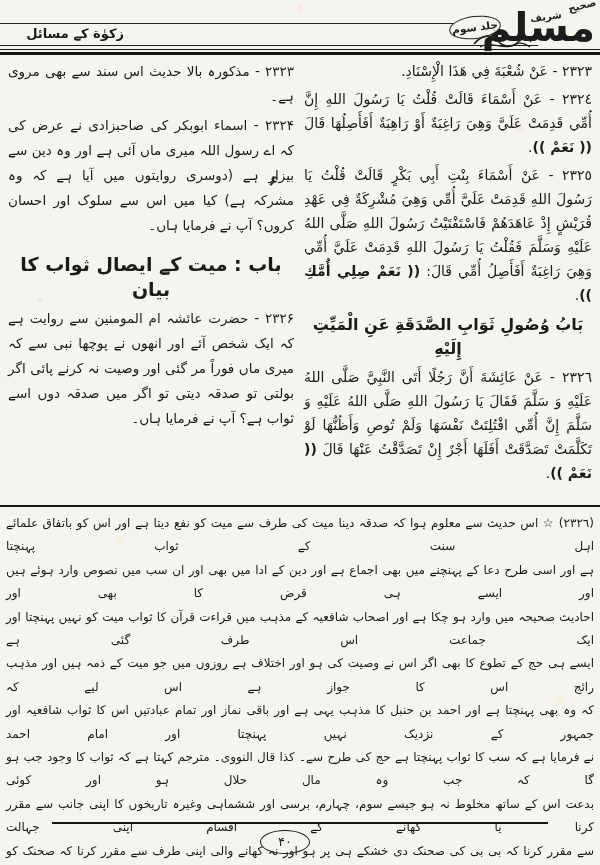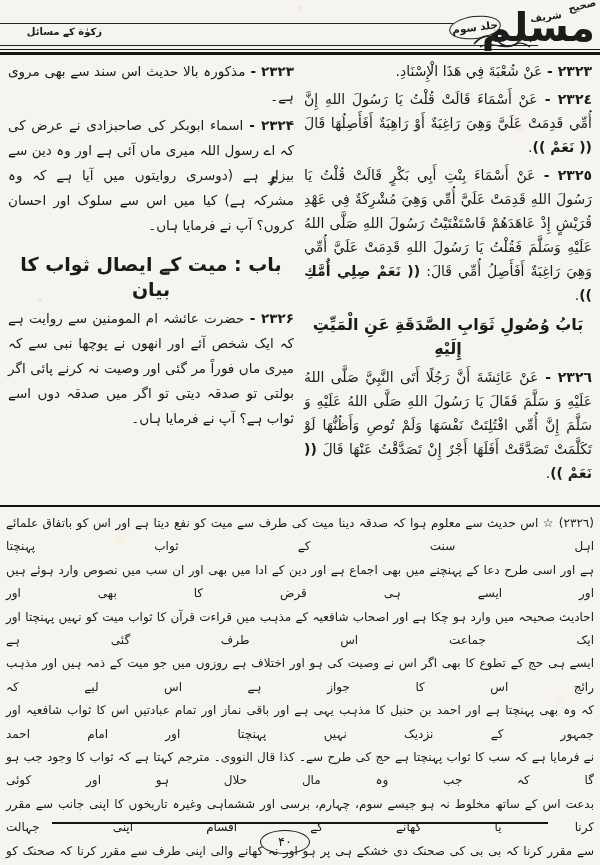--- a/index.html
+++ b/index.html
@@ -21,42 +21,42 @@
       #f6f4ee;
   }
 
   
   .hdr { position:absolute; top:0; left:0; right:0; height:56px; }
   .rule-thin-1 { position:absolute; top:23px; left:0; width:468px; height:1px; background:#222; }
   .rule-thin-2 { position:absolute; top:45px; left:0; width:538px; height:1px; background:#222; }
   .rule-thick  { position:absolute; top:49px; left:0; right:0; height:6px;
                  border-top:1px solid #141414; border-bottom:3px solid #141414; }
   .section-label {
-    position:absolute; top:26px; right:498px; white-space:nowrap;
-    font-size:10px; font-weight:bold; letter-spacing:0;
+    position:absolute; top:26px; right:476px; white-space:nowrap;
+    font-size:13px; font-weight:bold; letter-spacing:0;
   }
   .logo { position:absolute; top:0; left:398px; width:200px; height:54px; z-index:3; }
   .logo-top  { position:absolute; top:0; right:2px;  font-size:10px; font-weight:bold; transform:rotate(-14deg); }
   .logo-sub  { position:absolute; top:11px; right:36px; font-size:10px; font-weight:bold; transform:rotate(-8deg); }
   .logo-main { position:absolute; top:7px;  right:3px;  font-size:40px; font-weight:bold; line-height:1; }
   .volume-oval {
     position:absolute; top:16px; right:97px; width:52px; height:23px;
     border:1.4px solid #222; border-radius:50%;
     font-size:10.5px; font-weight:bold; text-align:center; line-height:21px;
     transform:rotate(-7deg); background:#f6f4ee;
   }
   .logo-scribble { position:absolute; top:30px; right:64px; }
 
   
   .body-cols { position:absolute; top:57px; left:0; right:0; height:450px; overflow:hidden; }
   .col { position:absolute; top:2px; }
   .col-arabic { right:8px;  width:288px; font-size:14px;   line-height:24px; }
   .col-urdu   { right:306px; width:286px; font-size:13.5px; line-height:25px; }
   .entry { margin:0 0 4px 0; text-align:justify; text-justify:inter-word; direction:rtl; }
-  .num   { font-weight:bold; }
+  .num   { font-weight:normal; }
   .quote { font-weight:bold; }
   .chapter-heading {
     margin:14px 0 4px 0; text-align:center; font-weight:bold; direction:rtl;
   }
   .col-arabic .chapter-heading { font-size:16px; }
   .col-urdu   .chapter-heading { font-size:19px; }
   .stray-mark { position:absolute; top:115px; right:322px; font-size:15px; font-weight:bold;
                 transform:rotate(14deg); opacity:.85; }
 
   

